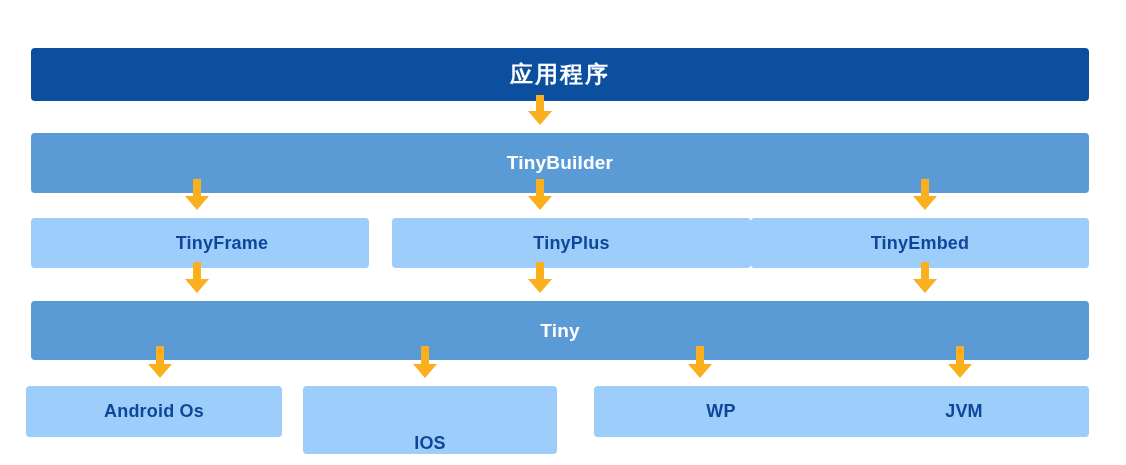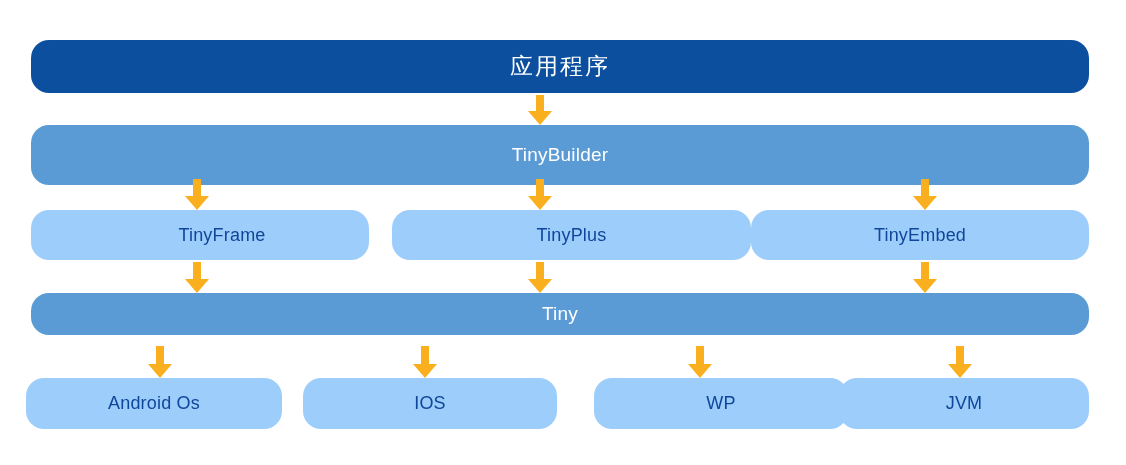--- a/index.html
+++ b/index.html
@@ -17,25 +17,26 @@
     position: relative;
     width: 1126px;
     height: 465px;
     background: #ffffff;
   }
   .box {
     position: absolute;
     display: flex;
     align-items: center;
     justify-content: center;
-    border-radius: 18px;
+    border-radius: 4px;
     box-sizing: border-box;
-    font-weight: normal;
+    font-weight: bold;
     letter-spacing: 0.2px;
     white-space: nowrap;
+    margin-top: 8px;
   }
   .box.lvl-app {
     background: #0B4F9E;
     color: #ffffff;
     font-size: 23px;
     letter-spacing: 2px;
   }
   .box.lvl-mid {
     background: #5B9BD5;
     color: #ffffff;
@@ -114,21 +115,21 @@
   </div>
   <div class="arrow" style="left:528px; top:262px; height:31px;">
     <div class="shaft" style="height:18px;"></div>
     <div class="head" style="top:17px;"></div>
   </div>
   <div class="arrow" style="left:913px; top:262px; height:31px;">
     <div class="shaft" style="height:18px;"></div>
     <div class="head" style="top:17px;"></div>
   </div>
 
-  <div class="box lvl-mid" style="left:31px; top:293px; width:1058px; height:42px;">
+  <div class="box lvl-mid" style="left:31px; top:293px; width:1058px; height:59px;">
     <span>Tiny</span>
   </div>
 
   <div class="arrow" style="left:148px; top:346px; height:32px;">
     <div class="shaft" style="height:19px;"></div>
     <div class="head" style="top:18px;"></div>
   </div>
   <div class="arrow" style="left:413px; top:346px; height:32px;">
     <div class="shaft" style="height:19px;"></div>
     <div class="head" style="top:18px;"></div>
@@ -138,21 +139,21 @@
     <div class="head" style="top:18px;"></div>
   </div>
   <div class="arrow" style="left:948px; top:346px; height:32px;">
     <div class="shaft" style="height:19px;"></div>
     <div class="head" style="top:18px;"></div>
   </div>
 
   <div class="box lvl-light" style="left:26px; top:378px; width:256px; height:51px;">
     <span>Android Os</span>
   </div>
-  <div class="box lvl-light" style="left:303px; top:378px; width:254px; height:51px;">
+  <div class="box lvl-light" style="left:303px; top:378px; width:254px; height:68px;align-items:flex-end;">
     <span>IOS</span>
   </div>
   <div class="box lvl-light" style="left:594px; top:378px; width:254px; height:51px;">
     <span>WP</span>
   </div>
   <div class="box lvl-light" style="left:839px; top:378px; width:250px; height:51px;">
     <span>JVM</span>
   </div>
 
 </div>

